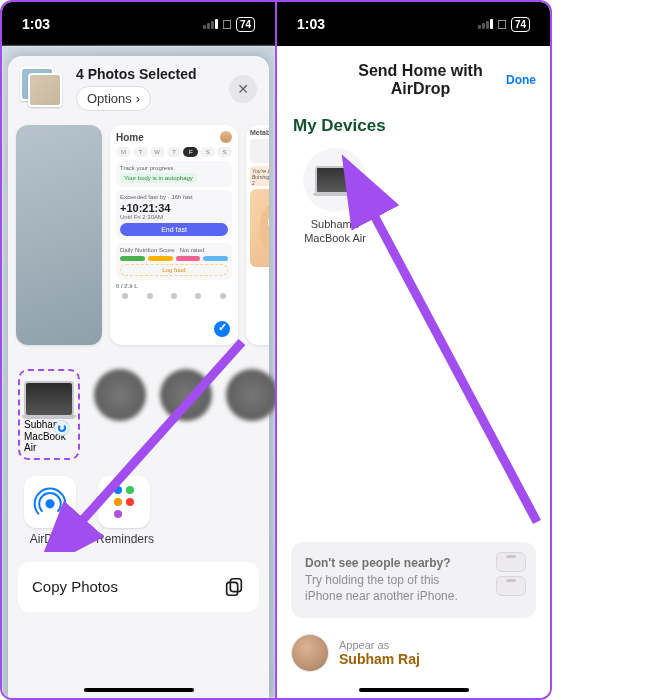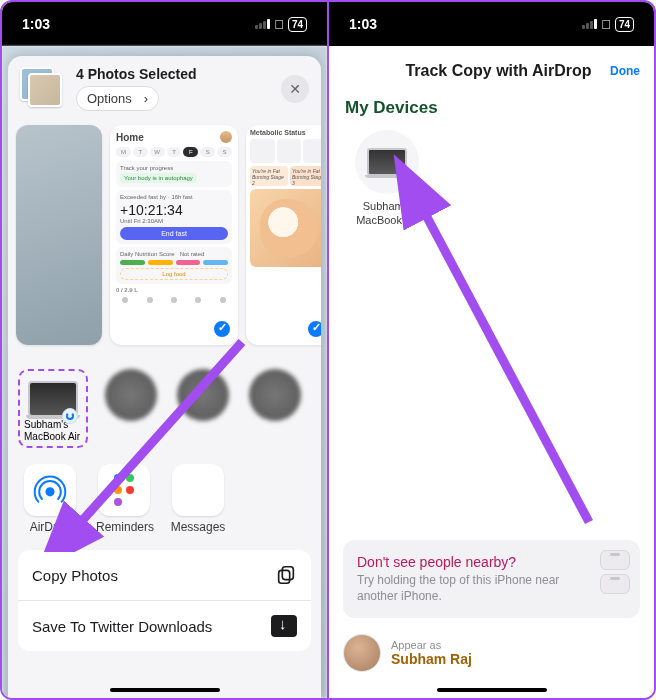--- a/index.html
+++ b/index.html
@@ -1,17 +1,17 @@
 <!DOCTYPE html>
 <html><head>
 <meta charset="utf-8">
 <style>
   * { box-sizing: border-box; margin: 0; padding: 0; font-family: -apple-system, BlinkMacSystemFont, "Helvetica Neue", Arial, sans-serif; }
   body { background: #fff; width: 656px; height: 700px; overflow: hidden; }
-  .split { display: flex; width: 656px; height: 700px; border: 2px solid #a14df0; border-radius: 12px; overflow: hidden; }
+  .split { display: flex; width: 552px; height: 700px; border: 2px solid #a14df0; border-radius: 12px; overflow: hidden; }
   .pane { flex: 1; position: relative; background: #efeff4; overflow: hidden; }
   .pane + .pane { border-left: 2px solid #a14df0; background: #fff; }
 
   
   .statusbar { height: 44px; background: #000; color: #fff; display: flex; align-items: center; justify-content: space-between; padding: 0 20px; font-size: 14px; font-weight: 600; }
   .status-right { display: flex; align-items: center; gap: 4px; }
   .signal { display: inline-flex; align-items: flex-end; gap: 1px; }
   .signal i { width: 3px; background: #555; border-radius: 1px; }
   .signal i:nth-child(1){height:4px}
   .signal i:nth-child(2){height:6px}
@@ -22,37 +22,37 @@
 
   
   .bg-photos { position:absolute; top:44px; left:0; right:0; bottom:0; background: linear-gradient(135deg,#cdd9e3,#b7c5cf); filter: blur(1px); }
   .sheet { position:absolute; top:54px; left:6px; right:6px; bottom:0; background:#f5f5f7; border-radius:14px 14px 0 0; box-shadow:0 -2px 10px rgba(0,0,0,.15); display:flex; flex-direction:column; }
   .sheet-header { display:flex; align-items:center; gap:8px; padding:10px 12px; }
   .thumbs { width:48px; height:44px; position:relative; }
   .thumbs i { position:absolute; width:34px; height:34px; border-radius:4px; border:2px solid #fff; background:linear-gradient(135deg,#9fc2d9,#8fb3c8); box-shadow:0 1px 2px rgba(0,0,0,.2); }
   .thumbs i:nth-child(1){top:0;left:0}
   .thumbs i:nth-child(2){top:6px;left:8px;background:linear-gradient(135deg,#d8c8b2,#c6b89e)}
   .sh-title { font-size:14px; font-weight:700; color:#1c1c1e; }
-  .options-btn { margin-top:4px; display:inline-flex; align-items:center; gap:12px; font-size:13px; color:#3a3a3c; padding:4px 10px; border:1px solid #dcdce0; border-radius:14px; background:#fff; }
+  .options-btn { margin-top:4px; display:inline-flex; align-items:center; gap:4px; font-size:13px; color:#3a3a3c; padding:4px 10px; border:1px solid #dcdce0; border-radius:14px; background:#fff; }
   .close-x { margin-left:auto; width:28px; height:28px; border-radius:50%; background:#e5e5ea; display:flex; align-items:center; justify-content:center; color:#636366; font-size:14px; }
 
   .preview-row { display:flex; gap:8px; padding:4px 8px 8px; overflow:hidden; }
   .preview-card { flex:0 0 auto; background:#fff; border-radius:12px; box-shadow:0 1px 3px rgba(0,0,0,.1); position:relative; }
   .card-a { width:86px; height:220px; background:linear-gradient(160deg,#b7c4cc,#8fa0aa); }
   .card-b { width:128px; height:220px; padding:6px; font-size:7px; color:#444; }
   .card-b .hm { display:flex; justify-content:space-between; align-items:center; font-weight:600; font-size:9px; margin-bottom:4px; }
   .card-b .hm span:first-child { font-size:10px; }
   .avatar-sm { width:12px; height:12px; border-radius:50%; background:linear-gradient(#e6b88a,#c99766); }
   .daysrow { display:flex; gap:2px; margin:4px 0; }
   .daysrow i { flex:1; height:10px; border-radius:5px; background:#f2f2f5; font-style:normal; text-align:center; font-size:6px; line-height:10px; color:#888; }
   .daysrow i.on { background:#2c2c2e; color:#fff; }
   .mini-card { background:#f7f7fa; border-radius:6px; padding:4px; margin:3px 0; }
   .mini-card h6 { font-size:6px; color:#666; font-weight:500; margin-bottom:2px; }
   .mini-card .green { background:#e5f7ea; color:#2d8a3e; padding:2px 4px; border-radius:3px; font-size:6px; display:inline-block; }
-  .mini-card .big { font-size:14px; font-weight:400; color:#1c1c1e; }
+  .mini-card .big { font-size:11px; font-weight:700; color:#1c1c1e; }
   .mini-card .pill { background:#5865f2; color:#fff; text-align:center; border-radius:10px; padding:3px 0; font-size:7px; margin-top:3px; }
   .bars { display:flex; gap:3px; margin:3px 0; }
   .bars i { flex:1; height:5px; border-radius:3px; }
   .bars i:nth-child(1){background:#4caf50}.bars i:nth-child(2){background:#ffb300}.bars i:nth-child(3){background:#f06292}.bars i:nth-child(4){background:#64b5f6}
   .log { border:1px dashed #ffd089; color:#d48806; text-align:center; border-radius:6px; padding:2px 0; font-size:6px; }
   .tabbar { display:flex; gap:6px; justify-content:space-around; margin-top:4px; }
   .tabbar i { width:6px; height:6px; border-radius:50%; background:#c7c7cc; }
   .card-c { width:86px; height:220px; padding:4px; font-size:6px; color:#555; }
   .card-c .top { display:flex; gap:2px; margin-bottom:3px; }
   .card-c .top i { flex:1; height:24px; border-radius:4px; background:#f2f2f5; }
@@ -101,21 +101,21 @@
   .r-title { font-size:16px; font-weight:700; color:#1c1c1e; flex:1; text-align:center; }
   .r-done { color:#0a7aff; font-size:12px; font-weight:600; }
   .r-section { padding:8px 16px; }
   .r-section h3 { font-size:17px; font-weight:700; color:#14532d; margin-bottom:12px; }
   .device { width:84px; text-align:center; font-size:11px; color:#3a3a3c; line-height:1.25; }
   .device .circ { width:64px; height:64px; border-radius:50%; background:#f5f5f7; margin:0 auto 6px; display:flex; align-items:center; justify-content:center; }
   .device .mac2 { width:40px; height:28px; border-radius:3px; background:linear-gradient(#333,#5a5a5a); border:2px solid #c8c8cc; position:relative; }
   .device .mac2::after { content:""; position:absolute; left:-4px; right:-4px; bottom:-4px; height:3px; background:#c8c8cc; border-radius:0 0 3px 3px; }
 
   .nearby-tip { position:absolute; left:14px; right:14px; bottom:80px; background:#f2f2f4; border-radius:12px; padding:14px 70px 14px 14px; }
-  .nearby-tip .q { font-size:14px; color:#be185d; font-weight:400; }
+  .nearby-tip .q { font-size:12px; color:#737373; font-weight:700; }
   .nearby-tip .h { font-size:12px; color:#8e8e93; margin-top:2px; line-height:1.35; }
   .phone-stack { position:absolute; right:10px; top:10px; }
   .phone-stack i { display:block; width:30px; height:20px; border-radius:6px; background:#eceaef; border:1px solid #d8d6dc; margin-bottom:4px; position:relative; }
   .phone-stack i::after { content:""; position:absolute; top:2px; left:50%; transform:translateX(-50%); width:10px; height:3px; background:#c9c7cd; border-radius:2px; }
 
   .appear { position:absolute; left:14px; right:14px; bottom:26px; display:flex; align-items:center; gap:10px; }
   .appear .ava2 { width:38px; height:38px; border-radius:50%; background:radial-gradient(circle at 40% 35%, #dcb493, #a87d60); border:1px solid #e2e2e6; }
   .appear .lbl { font-size:11px; color:#8e8e93; }
   .appear .nm { font-size:14px; font-weight:700; color:#a16207; }
 </style>
@@ -256,37 +256,29 @@
               <div class="ico-rem">
                 <i></i>
                 <i></i>
                 <i></i>
                 <i></i>
                 <i></i>
               </div>
             </div>
           <div>Reminders</div>
         </div>
-        <div class="app">
-          <div class="ico ico-msg"></div>
-          <div>Messages</div>
-        </div>
       </div>
 
       <div class="actions">
         <div class="action-item">
           <span>Copy Photos</span>
           <svg class="copy-ico" viewBox="0 0 24 24" fill="none" stroke="#1c1c1e" stroke-width="1.8">
               <rect x="8" y="3" width="12" height="14" rx="3"></rect>
               <rect x="4" y="7" width="12" height="14" rx="3"></rect>
             </svg>
-        </div>
-        <div class="action-item">
-          <span>Save To Twitter Downloads</span>
-          <span class="dl-ico"></span>
         </div>
       </div>
     </div>
 
     <svg class="arrowL" viewBox="0 0 220 220">
       <defs>
           <marker id="ah1" markerWidth="10" markerHeight="10" refX="2" refY="3" orient="auto">
             <path d="M0,0 L0,6 L8,3 z" fill="#a14df0"></path>
           </marker>
         </defs>
@@ -305,21 +297,21 @@
             <i></i>
             <i></i>
           </span>
         <span class="wifi">􀙇</span>
         <span class="battery">74</span>
       </span>
     </div>
 
     <div class="r-header">
       <span style="width:44px"></span>
-      <span class="r-title">Track Copy with AirDrop</span>
+      <span class="r-title">Send Home with AirDrop</span>
       <span class="r-done">Done</span>
     </div>
 
     <div class="r-section">
       <h3>My Devices</h3>
       <div class="device">
         <div class="circ">
             <div class="mac2"></div>
           </div>
         <div>Subham's MacBook Air</div>

